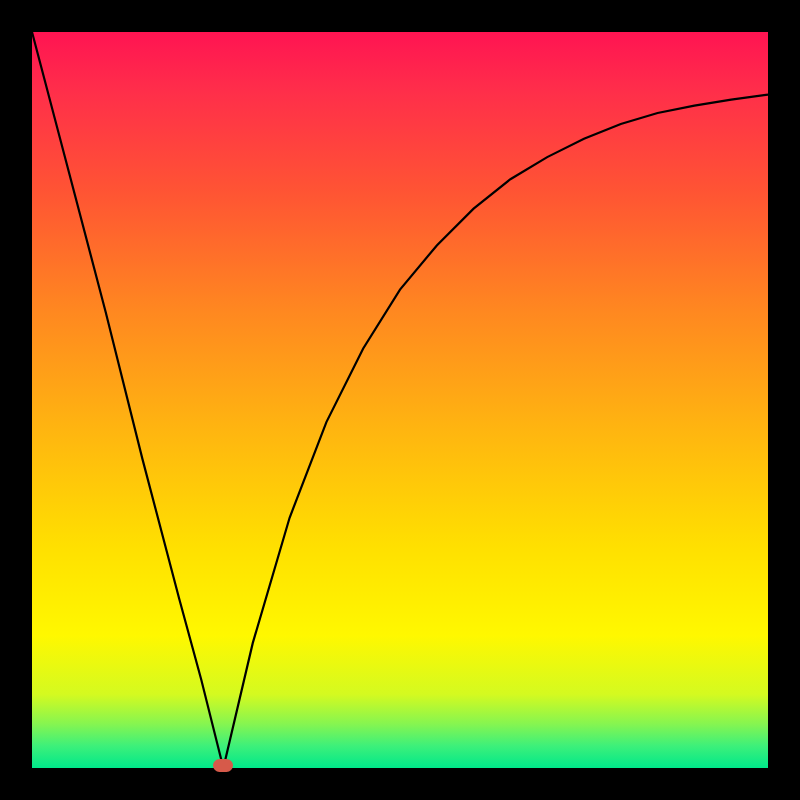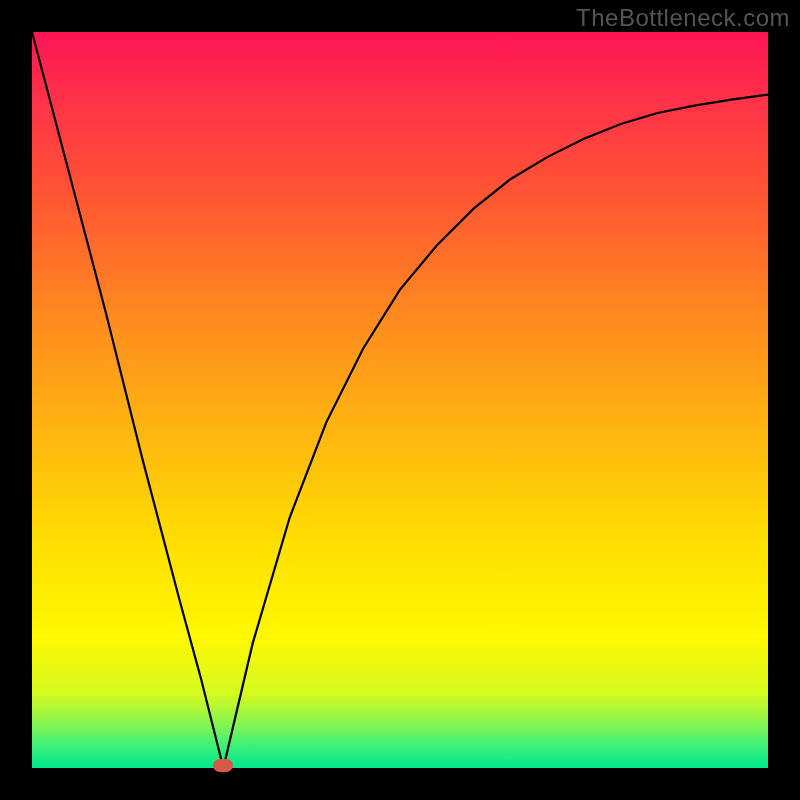--- a/index.html
+++ b/index.html
@@ -59,21 +59,20 @@
     height: 13px;
     border-radius: 7px;
     background: #d65a4a;
   }
 </style>
 </head>
 <body>
 
 <div class="frame">
 
-  <div class="attribution">TheBottleneck.com</div>
 
   <div class="plot-bg"></div>
 
   <svg class="curve-svg" viewBox="0 0 736 736" preserveAspectRatio="none">
     <path id="curve-path" d="M0.00 0.00 L36.80 139.84 L73.60 279.68 L110.40 426.88 L147.20 566.72 L169.28 647.68 L191.36 736.00 L191.36 736.00 L220.80 610.88 L257.60 485.76 L294.40 390.08 L331.20 316.48 L368.00 257.60 L404.80 213.44 L441.60 176.64 L478.40 147.20 L515.20 125.12 L552.00 106.72 L588.80 92.00 L625.60 80.96 L662.40 73.60 L699.20 67.71 L736.00 62.56" stroke="#000" stroke-width="2.2" fill="none"></path>
   </svg>
 
   <div class="marker" id="min-marker" style="left: 213.36px; top: 759px; background: rgb(214, 90, 74);"></div>
 
 </div>

